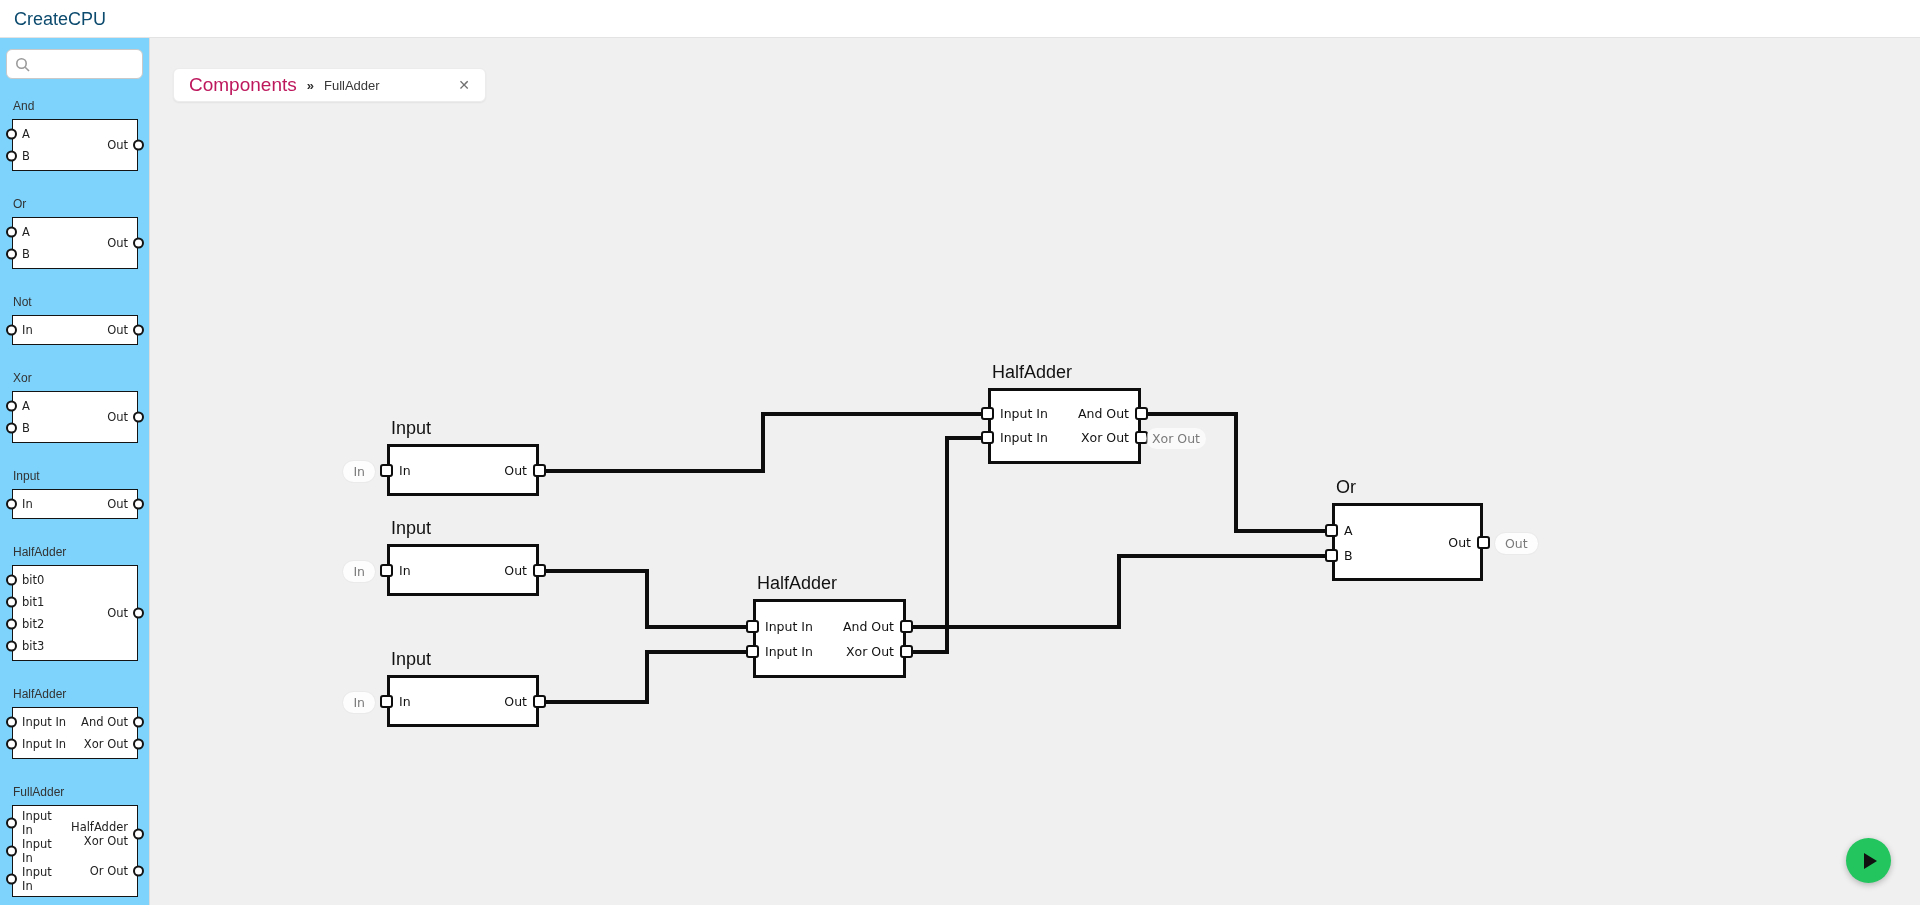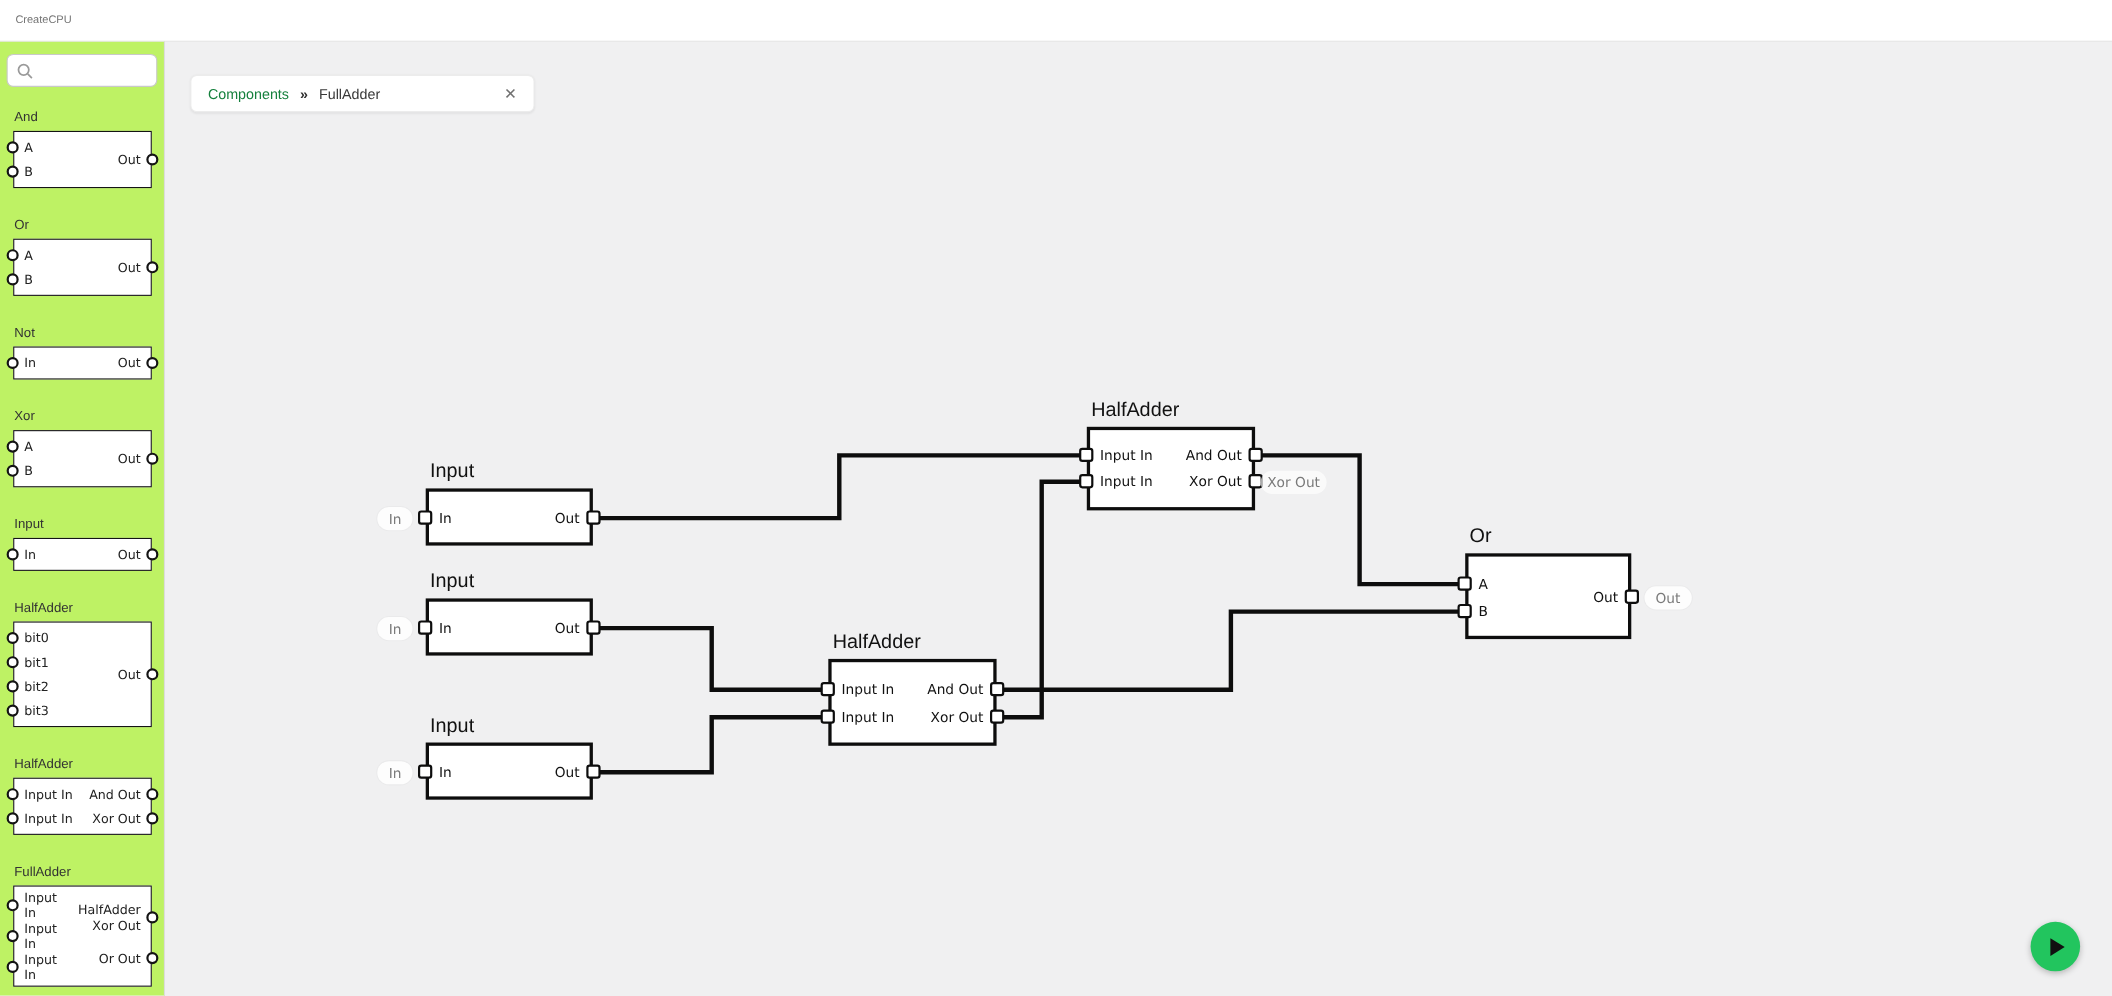--- a/index.html
+++ b/index.html
@@ -1,22 +1,22 @@
 <!DOCTYPE html>
 <html><head>
 <meta charset="utf-8">
 <style>
   html,body{margin:0;padding:0;width:1920px;height:905px;overflow:hidden;
     font-family:"Liberation Sans",sans-serif;background:#f0f0f1;}
   
   #topbar{position:absolute;left:0;top:0;width:1920px;height:38px;background:#ffffff;
     border-bottom:1px solid #e3e3e3;box-sizing:border-box;}
-  #topbar .title{position:absolute;left:14px;top:0;line-height:38px;font-size:10px;color:#737373;}
-  
-  #sidebar{position:absolute;left:0;top:38px;width:150px;height:867px;background:#bef264;
+  #topbar .title{position:absolute;left:14px;top:0;line-height:38px;font-size:18px;color:#0c4a6e;}
+  
+  #sidebar{position:absolute;left:0;top:38px;width:150px;height:867px;background:#7dd3fc;
     border-right:1px solid #dcdcdc;box-sizing:border-box;padding-top:11px;overflow:hidden;}
   #searchbox{position:relative;margin-left:6px;width:137px;height:30px;background:#fff;
     border:1px solid #c9c9c9;border-radius:6px;box-sizing:border-box;}
   #searchbox svg{position:absolute;left:8px;top:7px;}
   #searchbox input{position:absolute;left:26px;top:2px;width:100px;height:24px;border:none;outline:none;
     font-size:12px;background:transparent;}
   .psec{margin-top:26px;}
   .psec:first-of-type{margin-top:20px;}
   .plabel{margin-left:13px;margin-bottom:5px;font-size:12px;line-height:15px;color:#333;}
   .pbox{position:relative;margin-left:12px;width:126px;border:1.5px solid #141414;background:#fff;
@@ -28,21 +28,21 @@
   .pcol-in .prow{padding-left:9px;}
   .pcol-out .prow{padding-right:9px;justify-content:flex-end;text-align:right;}
   .pc{position:absolute;width:7px;height:7px;border:2px solid #141414;border-radius:50%;
     background:#fff;top:50%;transform:translateY(-50%);}
   .pc-l{left:-7px;}
   .pc-r{right:-7px;}
   
   #tabcard{position:absolute;left:173px;top:68px;width:313px;height:34px;background:#fff;border-radius:6px;
     border:1px solid #ececec;box-shadow:0 1px 2px rgba(0,0,0,.06);box-sizing:border-box;
     display:flex;align-items:center;padding:0 15px;}
-  #tabcard .root{font-size:13px;color:#15803d;}
+  #tabcard .root{font-size:19px;color:#be185d;}
   #tabcard .sep{font-size:13px;color:#2e2e2e;margin:0 10px;font-weight:bold;}
   #tabcard .name{font-size:13px;color:#383838;}
   #tabcard .close{margin-left:auto;font-size:14px;color:#707070;cursor:pointer;line-height:14px;}
   
   #canvas{position:absolute;left:150px;top:38px;width:1770px;height:867px;overflow:hidden;}
   #wires{position:absolute;left:0;top:0;}
   #wires polyline{fill:none;stroke:#0d0d0d;stroke-width:4;}
   .node{position:absolute;background:#fff;border:3px solid #0d0d0d;box-sizing:border-box;}
   .node-title{position:absolute;top:-29px;left:1px;font-size:18px;color:#111;white-space:nowrap;}
   .cport{position:absolute;width:13px;height:13px;background:#fff;border:2.5px solid #0d0d0d;

